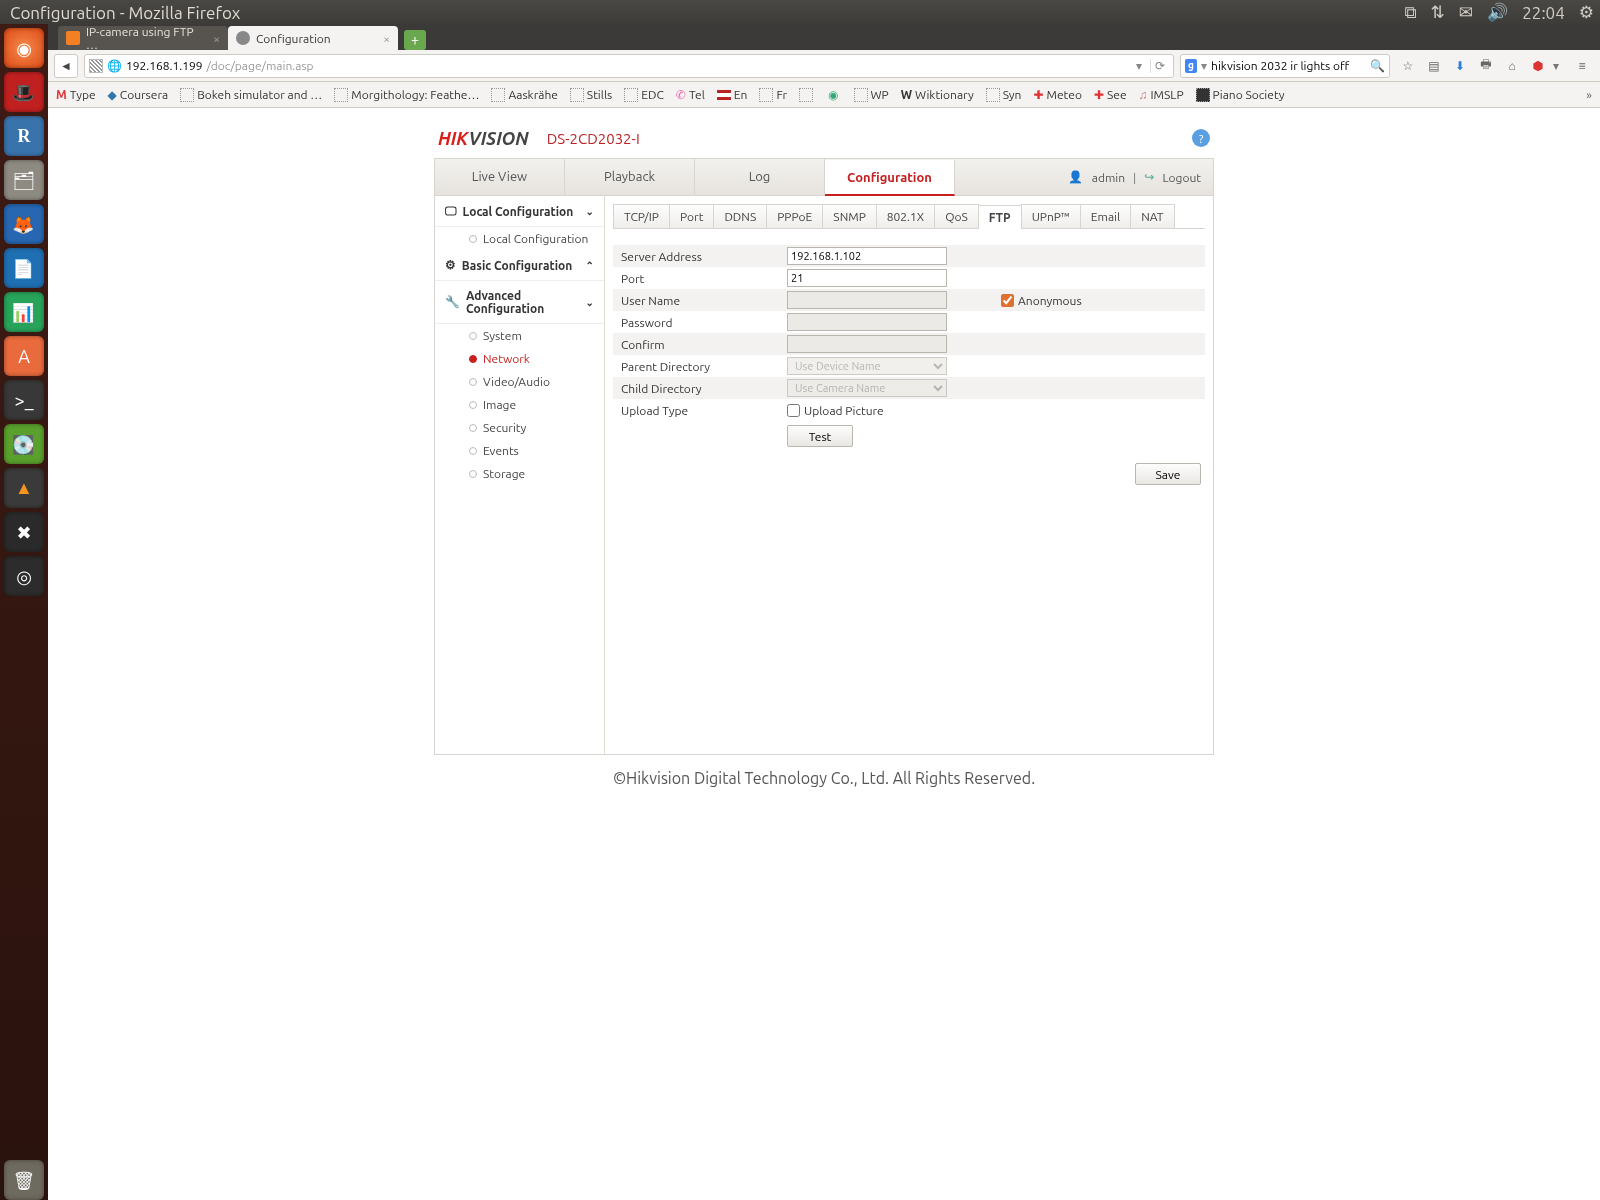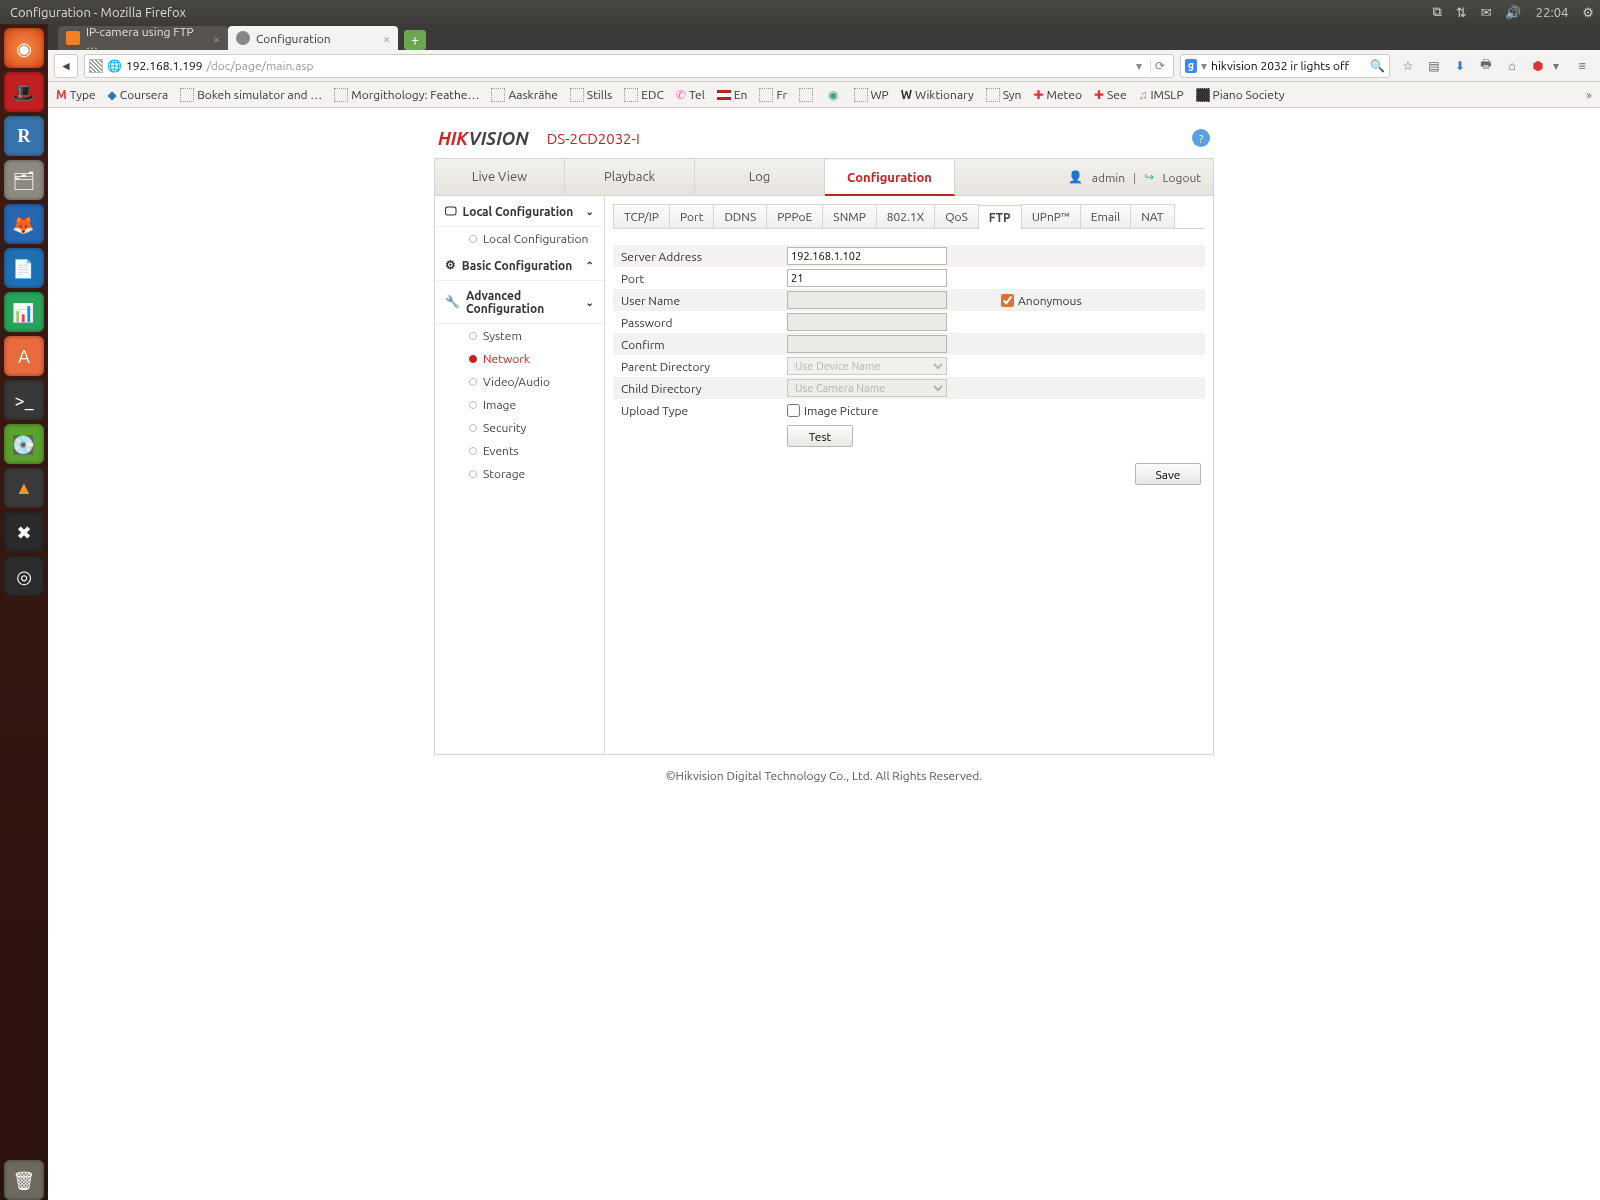--- a/index.html
+++ b/index.html
@@ -1,19 +1,19 @@
 <!DOCTYPE html>
 <html><head>
 <meta charset="utf-8">
 <style>
 * { margin: 0; padding: 0; box-sizing: border-box; font-family: Ubuntu, "Segoe UI", Arial, sans-serif; }
 html, body { width: 1600px; height: 1200px; overflow: hidden; background: #fff; }
 
 
-.menubar { height: 24px; background: linear-gradient(#4a4844, #3e3c39); color: #dfdbd2; display: flex; align-items: center; font-size: 13px; padding: 0 6px; position: relative; }
+.menubar { height: 24px; background: linear-gradient(#4a4844, #3e3c39); color: #dfdbd2; display: flex; align-items: center; font-size: 17px; padding: 0 6px; position: relative; }
 .menubar .title { padding-left: 4px; }
 .menubar .tray { position: absolute; right: 6px; display: flex; align-items: center; gap: 14px; }
 .menubar .tray span { opacity: .9; }
 
 
 .launcher { position: absolute; left: 0; top: 24px; width: 48px; height: calc(100% - 24px); background: linear-gradient(#3e1b14, #2a120d); display: flex; flex-direction: column; align-items: center; padding-top: 4px; gap: 4px; }
 .launcher .licon { width: 40px; height: 40px; border-radius: 6px; display: flex; align-items: center; justify-content: center; font-size: 18px; color: #fff; background: #6a3a2a; box-shadow: inset 0 0 4px rgba(0,0,0,.4); }
 .launcher .ubuntu { background: radial-gradient(#f58b4c,#dd4814); }
 .launcher .red { background: #c02020; }
 .launcher .blue { background: #3973ac; color:#fff; font-family: Georgia, serif; font-weight:bold; }
@@ -99,21 +99,21 @@
 .form .row { display:flex; align-items:center; height:22px;gap:48px; }
 .form .row:nth-child(odd) { background:#f3f2f0; }
 .form .lbl { width:126px; padding-left:8px; }
 .form input[type=text], .form input[type=password], .form select { width:160px; height:18px; border:1px solid #b9b6af; font-size:11px; padding:0 3px; background:#fff; }
 .form input:disabled, .form select:disabled { background:#eceae6; color:#999; }
 .form .chk { display:flex; align-items:center; gap:4px; margin-left:6px; }
 .form .chk input { accent-color:#e07030; }
 .btn { height:22px; min-width:66px; border:1px solid #b9b6af; background:linear-gradient(#fdfdfd,#e9e7e3); font-size:12px; border-radius:2px; padding:0 16px; }
 .savewrap { text-align:right; padding:12px 4px 0 0; }
 
-.footer { text-align:center; font-size:12px; color:#555; padding:14px 6px; }
+.footer { text-align:center; font-size:16px; color:#555; padding:14px 6px; }
 
 .gray { color:#777; }
 </style>
 </head>
 <body>
 
 <div class="menubar">
   <span class="title">Configuration - Mozilla Firefox</span>
   <div class="tray">
     <span>⧉</span>
@@ -386,21 +386,21 @@
                   <select disabled=""><option>Use Device Name</option></select>
                 </div>
             <div class="row">
                   <span class="lbl">Child Directory</span>
                   <select disabled=""><option>Use Camera Name</option></select>
                 </div>
             <div class="row" style="background:#fff">
                   <span class="lbl">Upload Type</span>
                   <label class="chk" style="margin-left:0">
                     <input type="checkbox" style="">
-                    <span>Image Picture</span>
+                    <span>Upload Picture</span>
                   </label>
                 </div>
             <div class="row" style="background:#fff;height:30px">
                   <span class="lbl"></span>
                   <button class="btn">Test</button>
                 </div>
           </div>
 
           <div class="savewrap"><button class="btn">Save</button></div>
         </div>

